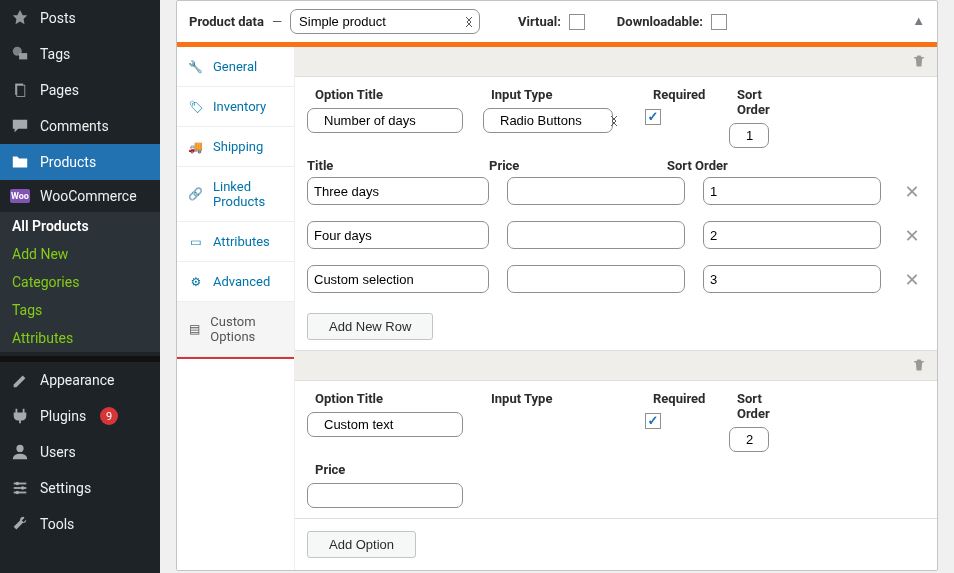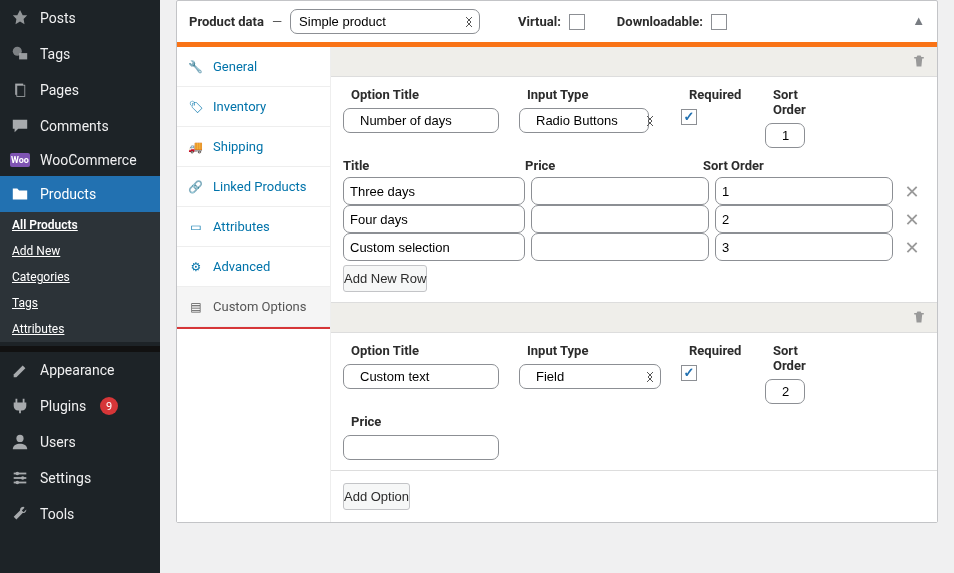--- a/index.html
+++ b/index.html
@@ -49,28 +49,27 @@
     height: 20px;
     display: flex;
     align-items: center;
     justify-content: center;
     fill: #a7aaad;
     color: #a7aaad;
   }
   .side-item.active .side-icon { fill: #fff; color: #fff; }
   .submenu {
     background: #2c3338;
-    font-size: 12px;
+    font-size: 14px;
     color: #fff;
-    text-decoration: underline;
   }
   .sub-item {
     padding: 6px 12px;
     cursor: pointer;
-    color: #ffffff;
+    color: #84cc16;
   }
   .sub-item.current {
     color: #fff;
     font-weight: 600;
   }
   .badge {
     display: inline-flex;
     align-items: center;
     justify-content: center;
     background: #d63638;
@@ -239,41 +238,41 @@
     display: flex;
     gap: 0;
     font-weight: 700;
     padding: 0 0 4px 0;
   }
   .variant-head .v-title { width: 182px; }
   .variant-head .v-price { width: 178px; }
   .variant-head .v-sort { width: 178px; }
   .variant-row {
     display: flex;
-    gap: 6px;
-    align-items: center;
-    margin-bottom: 0;
+    gap: 18px;
+    align-items: center;
+    margin-bottom: 16px;
   }
   .variant-row input { height: 28px; }
   .variant-row .v-title { width: 182px; }
   .variant-row .v-price { width: 178px; }
   .variant-row .v-sort  { width: 178px; }
   .variant-row .v-del {
     width: 26px;
     text-align: center;
     color: #999;
     font-size: 18px;
     cursor: pointer;
   }
   .btn {
     display: inline-block;
     border: 1px solid #c3c4c7;
     background: #f6f7f7;
     border-radius: 3px;
-    padding: 5px 0;
+    padding: 5px 21px;
     cursor: pointer;
     font-size: 13px;
     color: #2c2c2c;
   }
   .bottom-btn { margin: 12px; }
 </style>
 </head>
 <body>
 
 <div class="sidebar">
@@ -304,31 +303,31 @@
     <span>Pages</span>
   </div>
   <div class="side-item">
     <span class="side-icon">
         <svg viewBox="0 0 20 20" width="18" height="18">
           <path d="M2 3h16v10H8l-4 4v-4H2z" fill="currentColor"></path>
         </svg>
       </span>
     <span>Comments</span>
   </div>
+  <div class="side-item active">
+    <span class="side-icon">
+        <svg viewBox="0 0 20 20" width="18" height="18">
+          <path d="M2 4h5l2 2h9v10H2z" fill="currentColor"></path>
+        </svg>
+      </span>
+    <span>Products</span>
+  </div>
   <div class="side-item">
     <span class="woo-icon">Woo</span>
     <span>WooCommerce</span>
-  </div>
-  <div class="side-item active">
-    <span class="side-icon">
-        <svg viewBox="0 0 20 20" width="18" height="18">
-          <path d="M2 4h5l2 2h9v10H2z" fill="currentColor"></path>
-        </svg>
-      </span>
-    <span>Products</span>
   </div>
   <div class="submenu">
     <div class="sub-item current">All Products</div>
     <div class="sub-item">Add New</div>
     <div class="sub-item">Categories</div>
     <div class="sub-item">Tags</div>
     <div class="sub-item">Attributes</div>
   </div>
   <div class="side-separator" style="background:#111;height:6px"></div>
   <div class="side-item">
@@ -499,21 +498,20 @@
             </span>
           </div>
           <div class="option-body">
             <div class="row">
               <div class="col col-title">
                 <label>Option Title</label>
                 <input type="text" value="Custom text" style="">
               </div>
               <div class="col col-input">
                 <label>Input Type</label>
-                <span class="select-wrap" style="width:100%"><select style="width:142px"><option>Field</option></select></span>
               </div>
               <div class="col col-req">
                 <label>Required</label>
                 <input type="checkbox" checked="" style="">
               </div>
               <div class="col col-sort">
                 <label>Sort Order</label>
                 <input type="text" value="2" style="">
               </div>
             </div>

